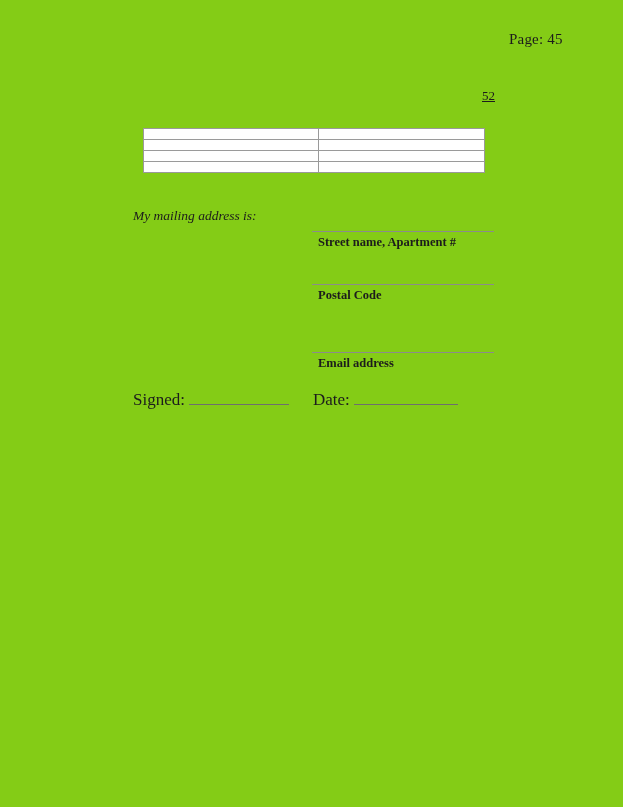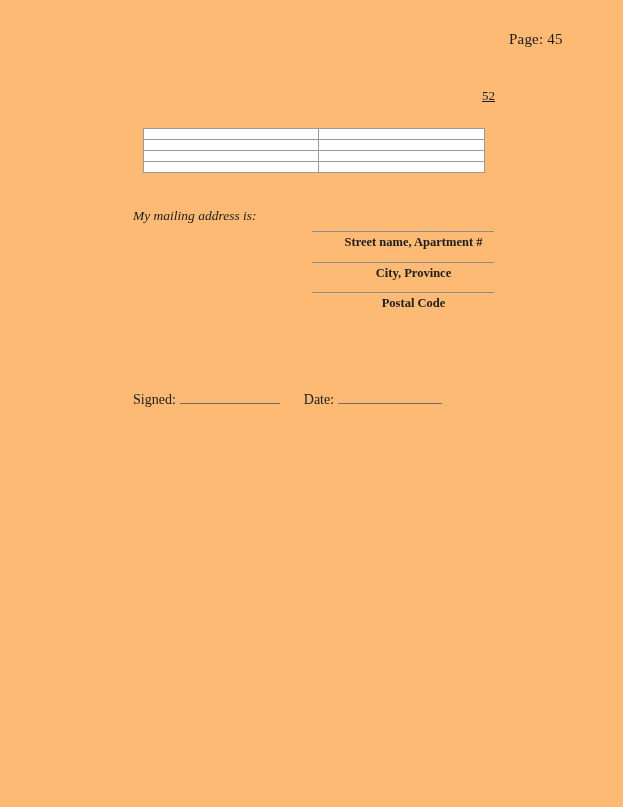--- a/index.html
+++ b/index.html
@@ -4,21 +4,21 @@
 <style>
   html, body {
     margin: 0;
     padding: 0;
     background: #ffffff;
   }
   #document-page {
     position: relative;
     width: 623px;
     height: 807px;
-    background: #fdba74;
+    background: #84cc16;
     font-family: "Liberation Serif", serif;
     color: #1c1c1c;
     overflow: hidden;
   }
   .abs { position: absolute; }
 
   #page-label {
     left: 509px;
     top: 31px;
     font-size: 15px;
@@ -57,36 +57,35 @@
 
   .form-field {
     position: absolute;
     left: 312px;
     width: 182px;
     border-top: 1px solid #8c8c8c;
     padding-top: 3px;
   }
   .form-field .field-label {
     display: block;
-    margin-left: 21px;
+    margin-left: 6px;
     font-weight: bold;
     font-size: 12.5px;
     white-space: nowrap;
-    text-align: center;
   }
   #field-street    { top: 231px; }
   #field-city      { top: 262px; }
-  #field-postal    { top: 292px; }
+  #field-postal    { top: 284px; }
   #field-telephone { top: 320px; }
   #field-email     { top: 352px; }
 
   #signature-row {
     left: 133px;
     top: 390px;
-    font-size: 14px;
+    font-size: 17px;
     white-space: nowrap;
   }
   .fill-line {
     display: inline-block;
     height: 13px;
     border-bottom: 1px solid #6e6e6e;
     vertical-align: baseline;
     margin-left: 4px;
   }
   #signature-line { width: 100px; }
@@ -122,27 +121,27 @@
       </tr>
     </tbody>
   </table>
 
   <div id="mailing-intro" class="abs">My mailing address is:</div>
 
   <div id="field-street" class="form-field">
     <span class="field-label">Street name, Apartment #</span>
   </div>
 
-  <div id="field-city" class="form-field">
-    <span class="field-label">City, Province</span>
-  </div>
 
   <div id="field-postal" class="form-field">
     <span class="field-label">Postal Code</span>
   </div>
 
 
+  <div id="field-email" class="form-field">
+    <span class="field-label">Email address</span>
+  </div>
 
   <div id="signature-row" class="abs">
     <span id="signed-label">Signed:</span><span id="signature-line" class="fill-line"></span><span id="date-label">Date:</span><span id="date-line" class="fill-line"></span>
   </div>
 
 </div>
 
 </body></html>

